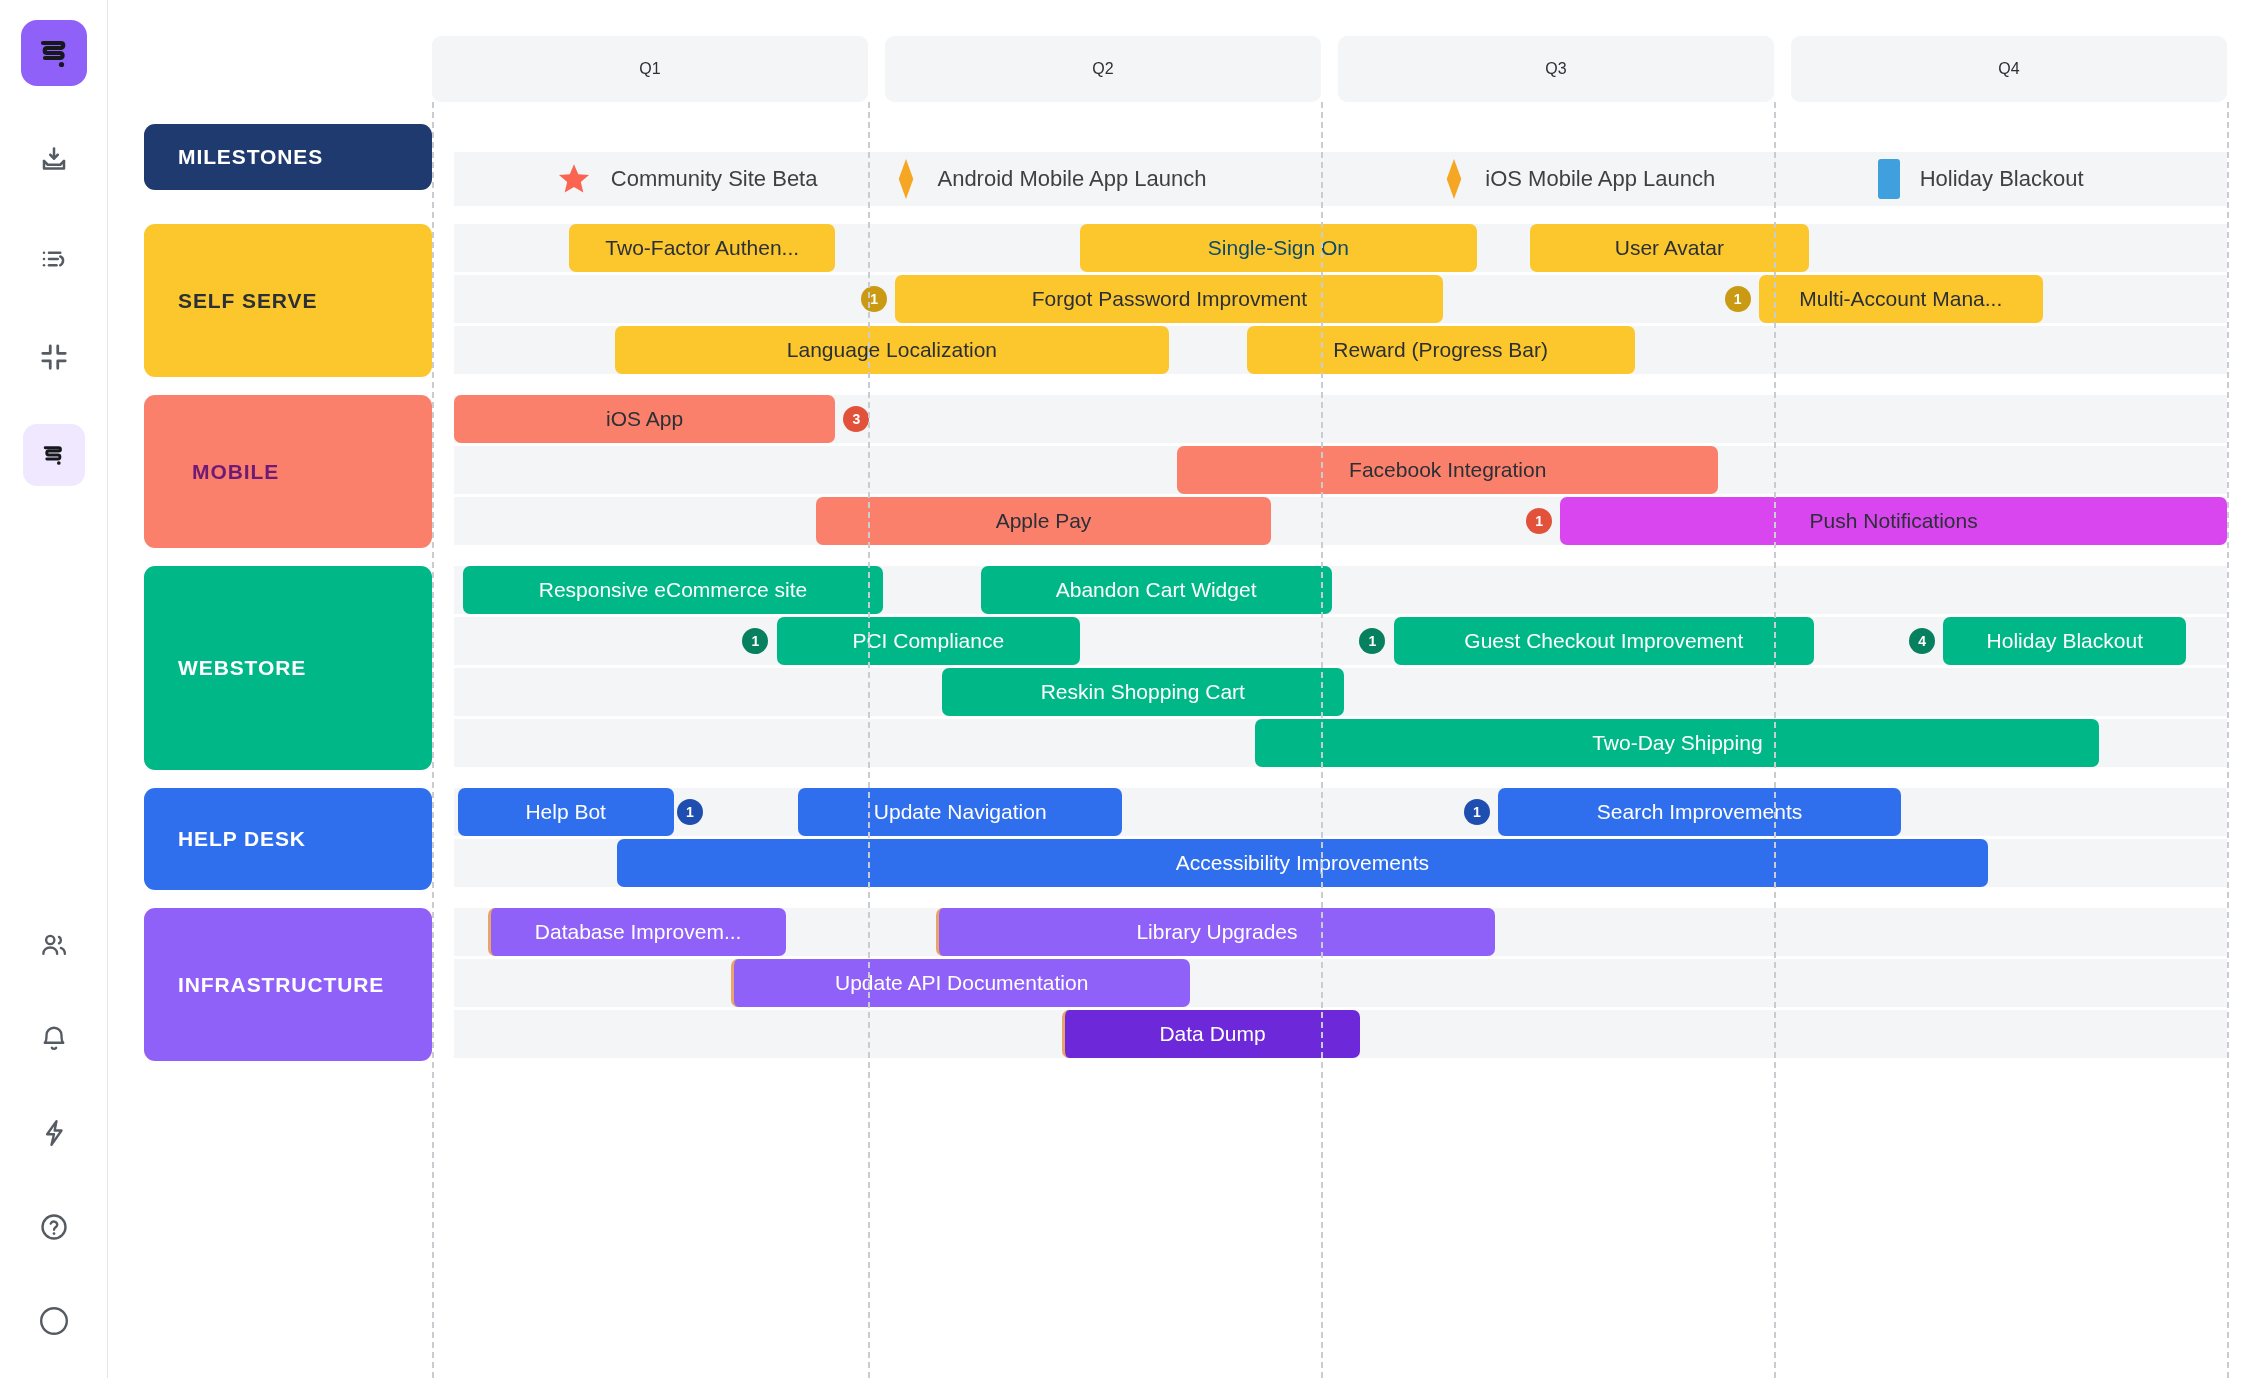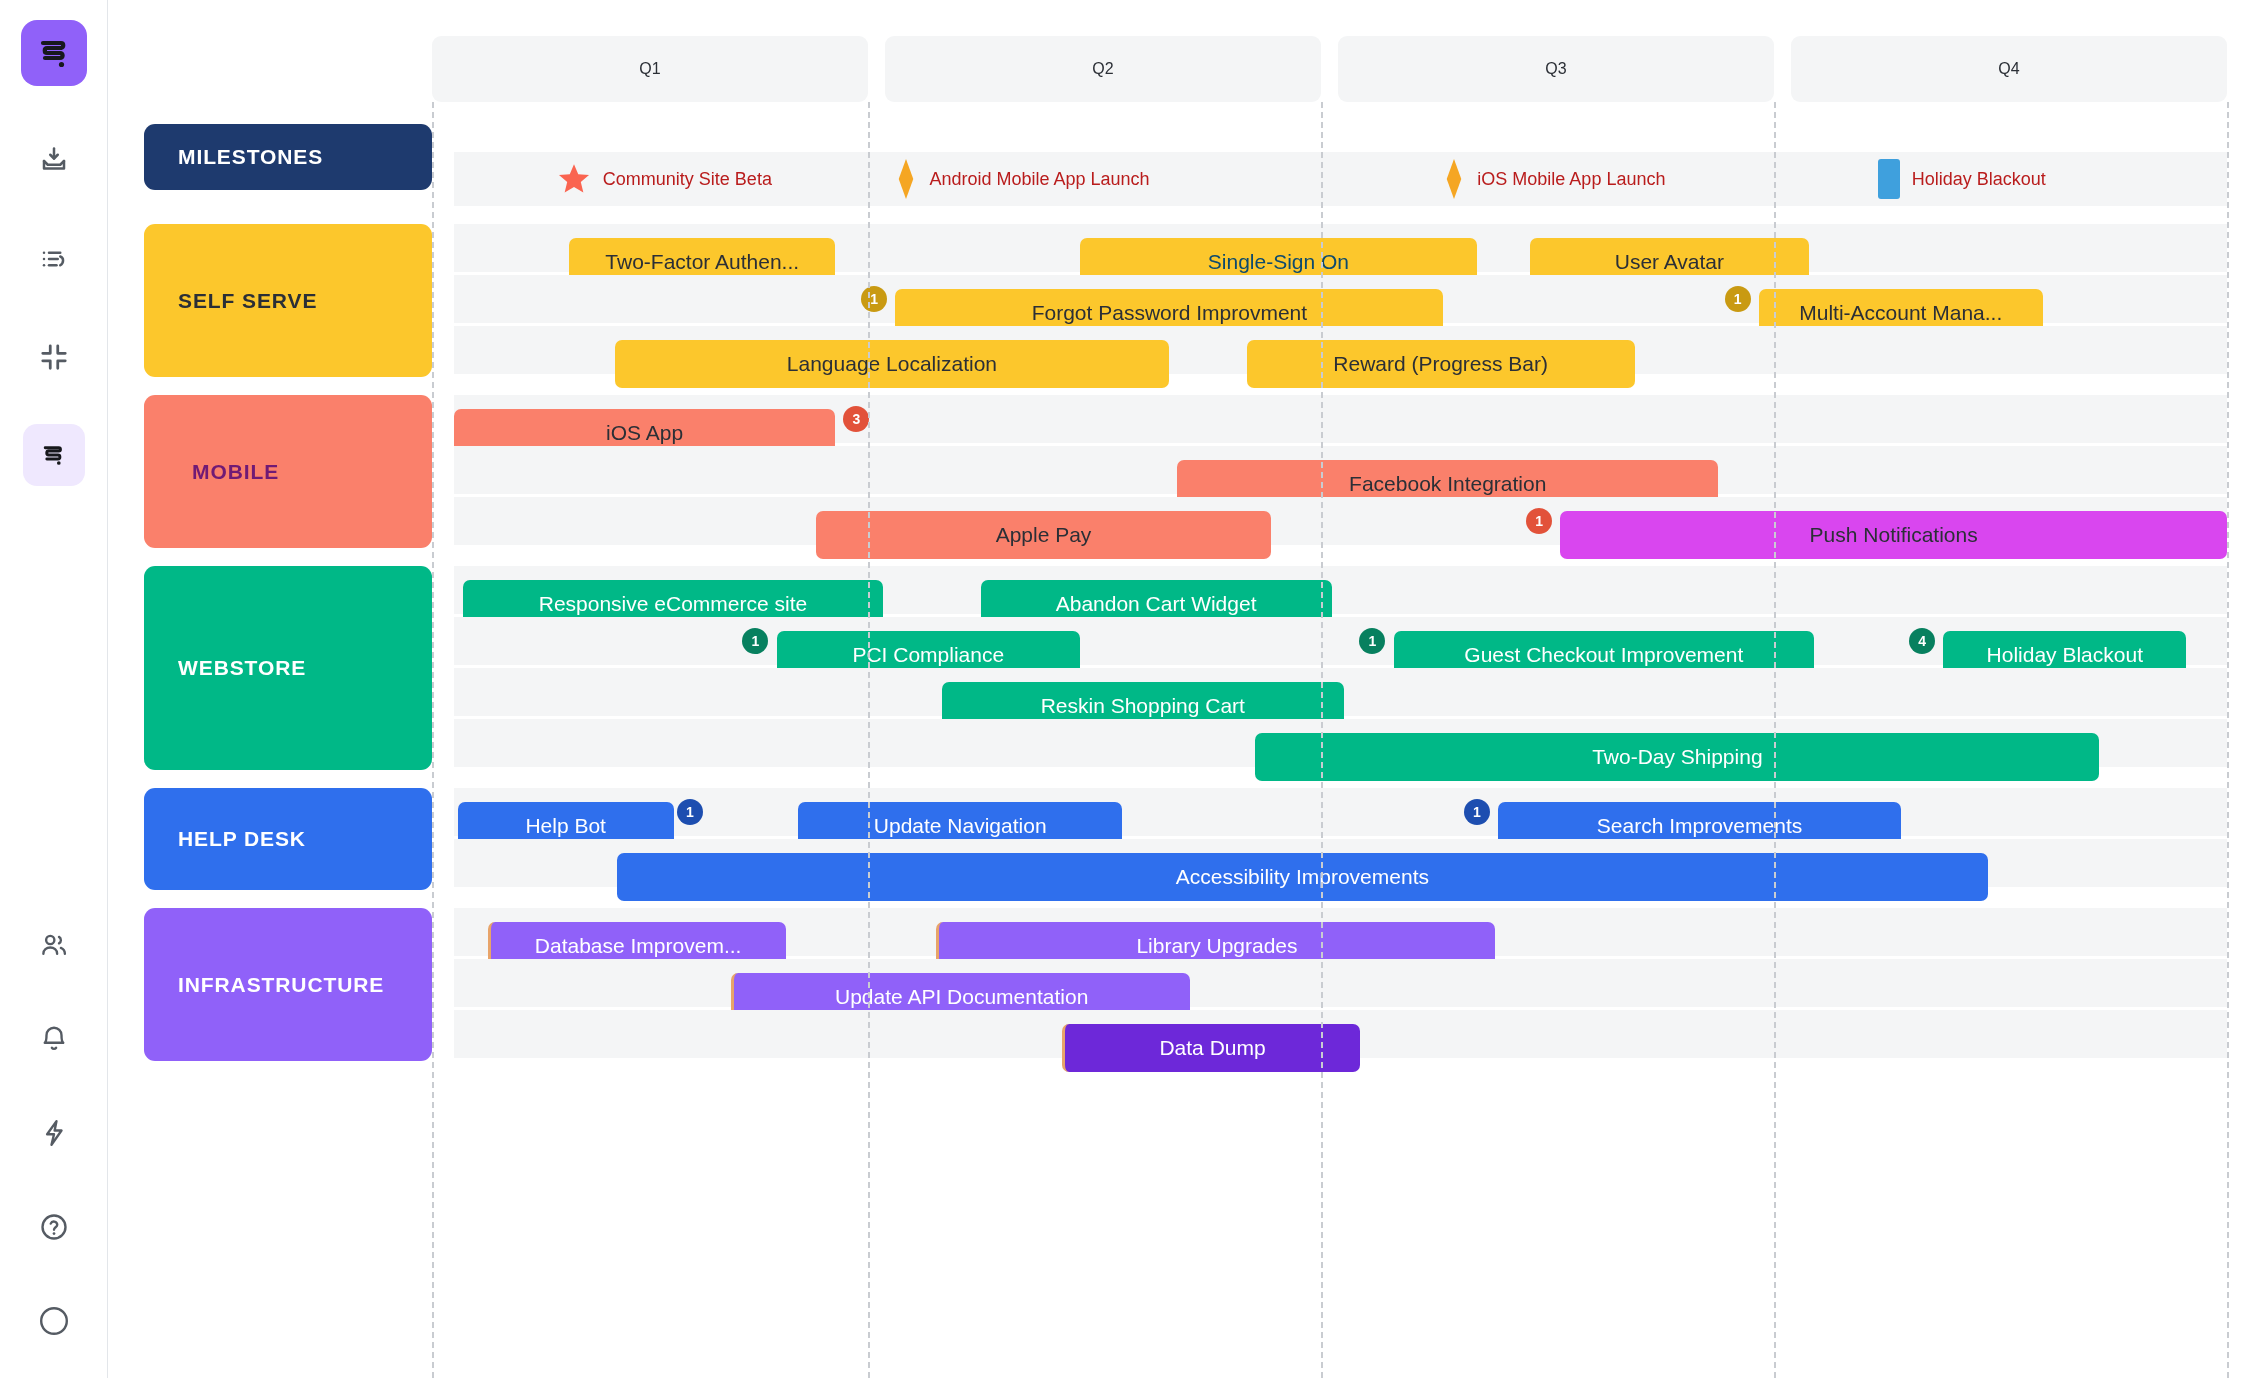--- a/index.html
+++ b/index.html
@@ -94,37 +94,36 @@
     background: #f4f5f6;
     margin-bottom: 3px;
   }
 
   .bar {
     position: absolute; top: 50%; transform: translateY(-50%);
     height: 48px; border-radius: 7px;
     display: flex; align-items: center; justify-content: center;
     font-size: 21px; white-space: nowrap; overflow: hidden;
     padding: 0 30px;
-    margin-top: 14px;
   }
   .badge {
     position: absolute; top: 50%; transform: translate(-50%, -50%);
     width: 26px; height: 26px; border-radius: 50%;
     display: flex; align-items: center; justify-content: center;
     font-size: 14px; font-weight: 700; color: #fff;
   }
 
   
   .ms-track {
     position: relative; height: 54px; background: #f4f5f6;
   }
   .milestone {
     position: absolute; top: 50%; transform: translateY(-50%);
-    display: flex; align-items: center; gap: 12px;
-    font-size: 18px; color: #b91c1c; white-space: nowrap;
+    display: flex; align-items: center; gap: 20px;
+    font-size: 22px; color: #404040; white-space: nowrap;
   }
   .ms-star { width: 34px; height: 34px; flex: 0 0 34px; }
   .ms-diamond { width: 22px; height: 40px; flex: 0 0 22px; }
   .ms-square { width: 22px; height: 40px; flex: 0 0 22px; border-radius: 3px; }
 
   .ms-lane-pad { height: 28px; }
 </style>
 </head>
 <body>
 

